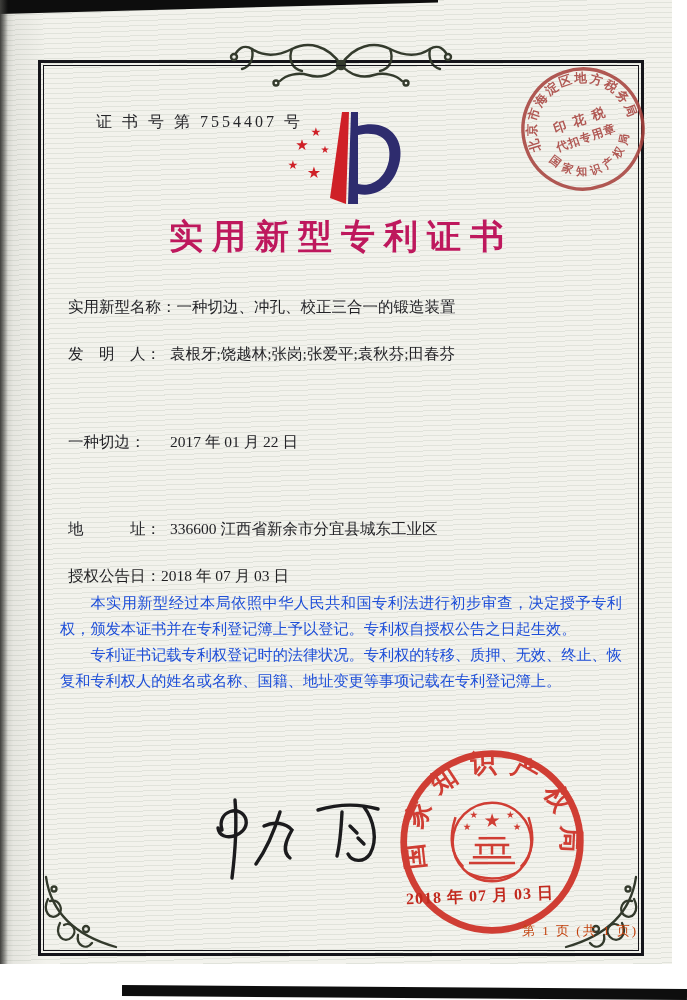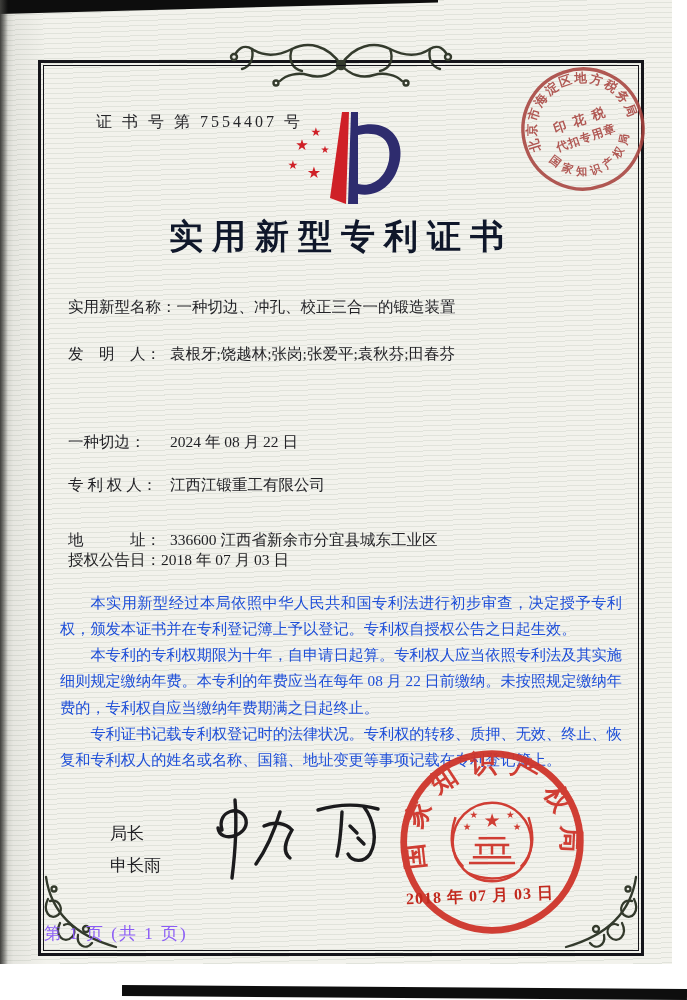--- a/index.html
+++ b/index.html
@@ -17,42 +17,42 @@
   .edge-bottom{position:absolute;left:122px;top:987px;width:565px;height:11px;background:#0e0e0e;
             transform:rotate(0.4deg);}
   .edge-left{position:absolute;left:0;top:0;width:8px;height:964px;
             background:linear-gradient(90deg,#3f3f3c,rgba(63,63,60,0));}
   
   .frame{position:absolute;left:38px;top:60px;width:600px;height:890px;border:3px solid #15151a;}
   .frame-inner{position:absolute;left:2px;top:2px;right:2px;bottom:2px;border:1px solid #15151a;}
   .content{position:absolute;left:0;top:0;right:0;bottom:0;}
   .certno{position:absolute;left:52px;top:46px;font-size:16px;letter-spacing:3px;color:#26262a;}
   .title{position:absolute;left:0;top:148px;width:100%;text-align:center;font-size:34px;
-         font-weight:600;letter-spacing:9px;color:#0f172a;}
+         font-weight:600;letter-spacing:9px;color:#be185d;}
   
   .row{position:absolute;left:24px;right:20px;font-size:15.5px;color:#232327;white-space:nowrap;}
   .row .lab{display:inline-block;min-width:102px;}
-  .r0{top:231px}.r1{top:278px}.r2{top:323px}.r3{top:366px}.r4{top:409px}.r5{top:464px}
-  .grantrow{position:absolute;left:24px;right:14px;top:484px;font-size:15.5px;white-space:nowrap;}
+  .r0{top:231px}.r1{top:278px}.r2{top:323px}.r3{top:366px}.r4{top:409px}.r5{top:453px}
+  .grantrow{position:absolute;left:24px;right:14px;top:500px;font-size:15.5px;white-space:nowrap;}
   .grant-right{position:absolute;left:346px;top:0;}
   
   .paras{position:absolute;left:16px;right:16px;top:524px;font-size:15.2px;line-height:1.72;
          text-align:justify;color:#1d4ed8;}
   .paras p{margin:0;text-indent:2em;}
   
   .signoff{position:absolute;left:66px;top:752px;font-size:17px;line-height:1.9;color:#232327;
            font-family:"Liberation Sans","DejaVu Sans",sans-serif;}
   .signature{position:absolute;left:148px;top:726px;}
   
   .tax-stamp{position:absolute;left:472px;top:-4px;transform:rotate(-19deg);opacity:.88;}
   .official-seal{position:absolute;left:352px;top:680px;opacity:.95;}
   .seal-date{position:absolute;left:362px;top:820px;font-size:16px;letter-spacing:1px;
              color:#c2291e;transform:rotate(-2.5deg);font-weight:600;white-space:nowrap;}
-  .footer{position:absolute;left:0;right:0;top:856px;text-align:left;font-size:17px;
-          letter-spacing:2px;color:#8b5cf6;}
+  .footer{position:absolute;left:0;right:0;top:856px;text-align:right;font-size:13px;
+          letter-spacing:2px;color:#c2410c;}
   
   .ornament-top{position:absolute;left:50%;top:-26px;transform:translateX(-50%);}
   .corner-bl{position:absolute;left:-2px;bottom:-3px;}
   .corner-br{position:absolute;right:-2px;bottom:-3px;transform:scaleX(-1);}
   svg text{font-family:"Liberation Serif","DejaVu Serif",serif;}
 </style>
 </head>
 <body>
 
 <div class="scan">
@@ -145,43 +145,35 @@
 
         <div class="title">实用新型专利证书</div>
 
         <div class="row r0">
           <span class="lab">实用新型名称：</span><span>一种切边、冲孔、校正三合一的锻造装置</span>
         </div>
         <div class="row r1">
           <span class="lab">发　明　人：</span><span>袁根牙;饶越林;张岗;张爱平;袁秋芬;田春芬</span>
         </div>
         <div class="row r3">
-          <span class="lab">一种切边：</span><span>2024 年 08 月 22 日</span>
-        </div>
-        <div class="row r4">
-          <span class="lab">专 利 权 人：</span><span>江西江锻重工有限公司</span>
+          <span class="lab">一种切边：</span><span>2017 年 01 月 22 日</span>
         </div>
         <div class="row r5">
           <span class="lab">地　　　址：</span><span>336600 江西省新余市分宜县城东工业区</span>
         </div>
 
         <div class="grantrow">
           <span>授权公告日：</span><span>2018 年 07 月 03 日</span>
         </div>
 
         <div class="paras">
           <p>本实用新型经过本局依照中华人民共和国专利法进行初步审查，决定授予专利权，颁发本证书并在专利登记簿上予以登记。专利权自授权公告之日起生效。</p>
-          <p>本专利的专利权期限为十年，自申请日起算。专利权人应当依照专利法及其实施细则规定缴纳年费。本专利的年费应当在每年 08 月 22 日前缴纳。未按照规定缴纳年费的，专利权自应当缴纳年费期满之日起终止。</p>
           <p>专利证书记载专利权登记时的法律状况。专利权的转移、质押、无效、终止、恢复和专利权人的姓名或名称、国籍、地址变更等事项记载在专利登记簿上。</p>
         </div>
 
-        <div class="signoff">
-          <div>局长</div>
-          <div>申长雨</div>
-        </div>
 
         <svg class="signature" width="210" height="92" viewBox="0 0 210 92">
           <g stroke="#1b1b1d" stroke-width="3.4" fill="none" stroke-linecap="round">
             <path d="M30,38 C24,18 50,12 54,28 C57,44 28,52 26,36"></path>
             <path d="M43,8 C45,32 43,62 40,86"></path>
             <path d="M88,20 C82,40 74,58 64,72"></path>
             <path d="M72,34 C82,29 94,31 100,38 C93,50 90,60 98,66"></path>
             <path d="M126,18 C146,12 168,12 186,17"></path>
             <path d="M150,20 C149,40 148,52 145,64"></path>
             <path d="M172,15 C182,28 186,48 178,62 C172,71 160,70 156,62"></path>

